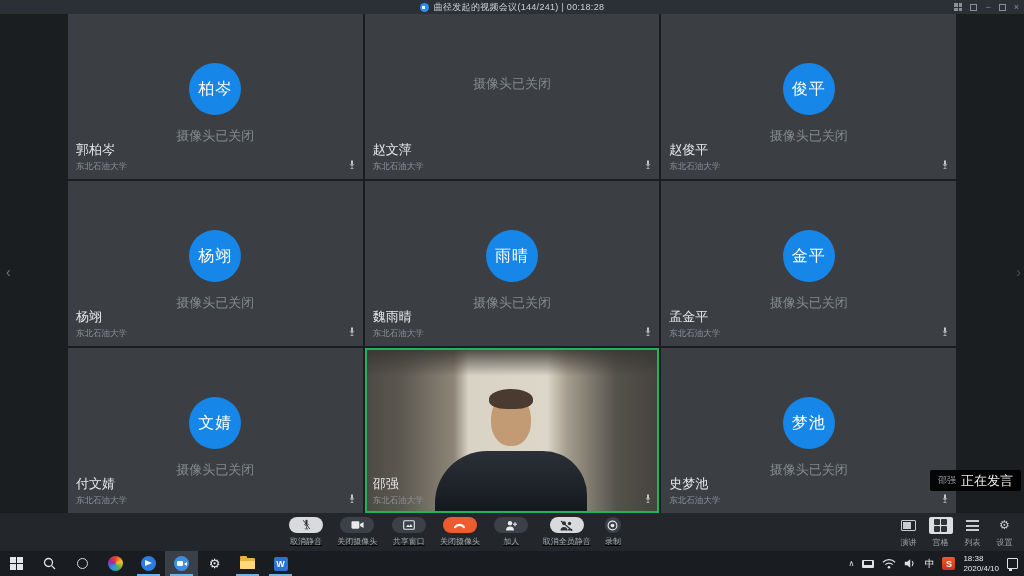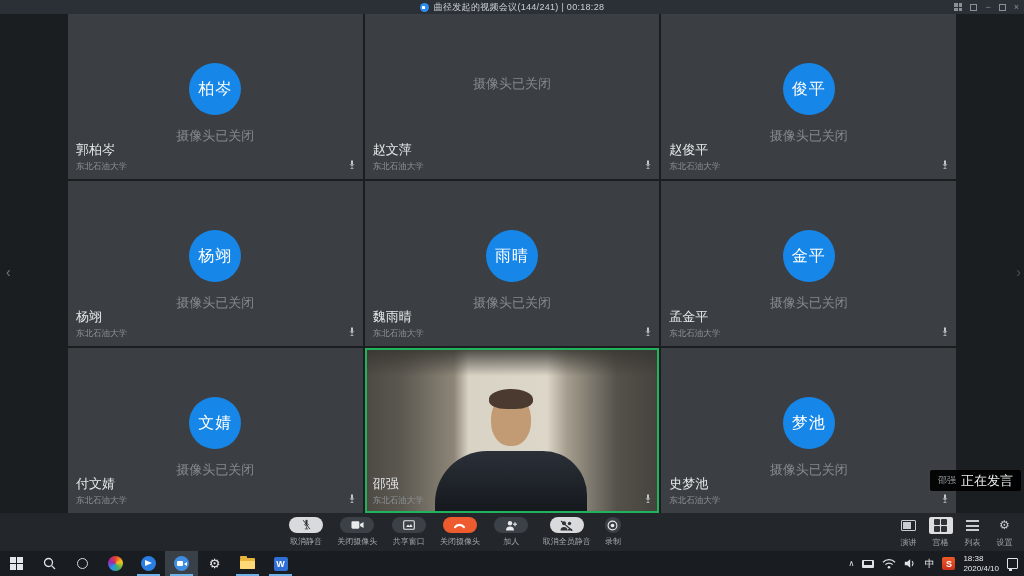--- a/index.html
+++ b/index.html
@@ -59,21 +59,21 @@
 
   
   .toast { position:absolute; right:3px; top:470px; height:21px; padding:0 8px;
     background:rgba(0,0,0,.92); border-radius:2px; display:flex; align-items:center; gap:5px; }
   .toast-name { font-size:9px; color:#9aa0a5; }
   .toast-status { font-size:13px; color:#eceef0; }
 
   
   .toolbar { position:absolute; left:0; top:513px; width:1024px; height:38px; background:#23272b; }
   .tb-center { position:absolute; left:289px; top:4px; width:332px; display:flex;
-    justify-content:space-between; }
+    justify-content:space-between;text-decoration:underline; }
   .tb-btn { display:flex; flex-direction:column; align-items:center; }
   .pill { height:16px; min-width:34px; padding:0 8px; border-radius:9px;
     display:flex; align-items:center; justify-content:center; }
   .pill--light { background:#d8dadc; }
   .pill--dark  { background:#3c4147; }
   .pill--danger{ background:#ee5b2e; }
   .pill--round { min-width:16px; width:16px; padding:0; border-radius:50%; background:#3c4147; }
   .tb-label { font-size:8px; color:#a2a7ac; margin-top:3px; white-space:nowrap; }
 
   .tb-right { position:absolute; right:6px; top:4px; display:flex; gap:5px; }

